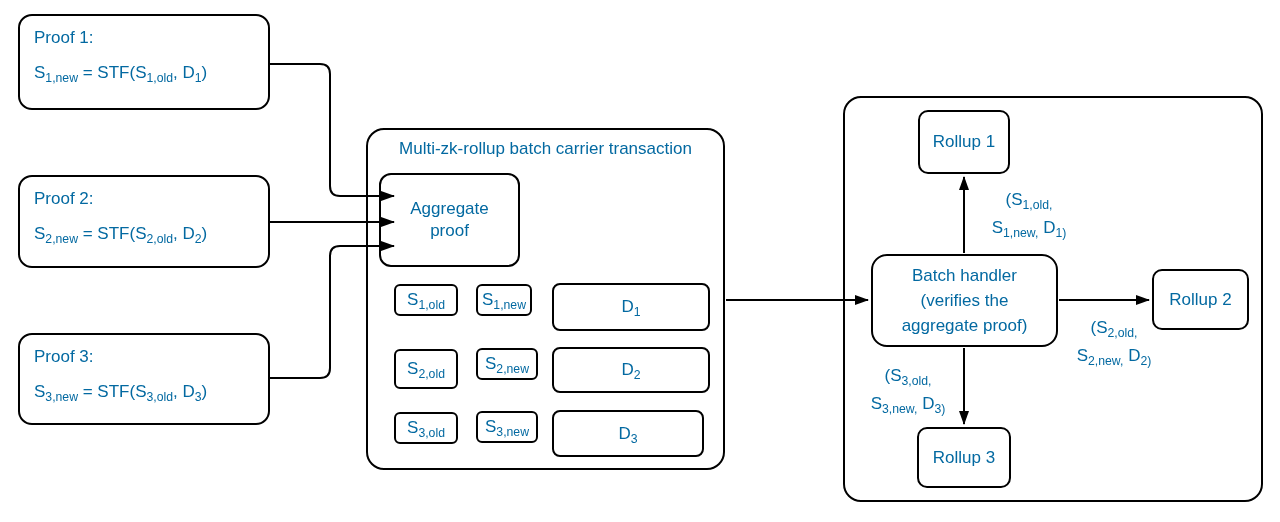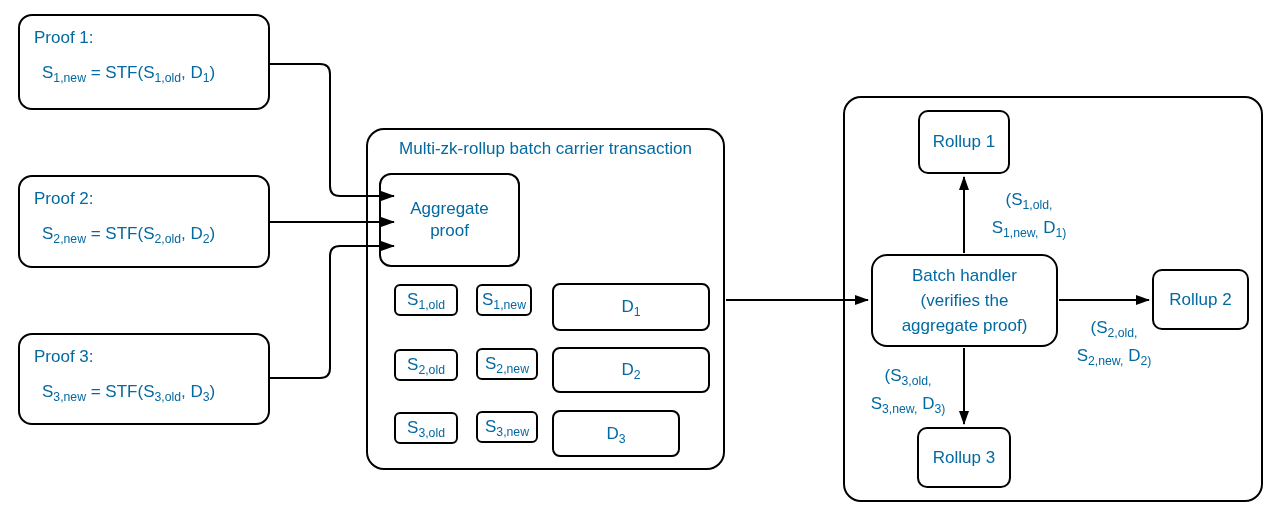--- a/index.html
+++ b/index.html
@@ -17,21 +17,21 @@
     box-sizing:border-box;
     border:2px solid #000000;
     background:#ffffff;
     border-radius:10px;
   }
   .proof{
     border-radius:14px;
     padding:11px 14px 0 14px;
     line-height:22px;
   }
-  .proof .formula{margin-top:13px;margin-left:8px;white-space:nowrap;}
+  .proof .formula{margin-top:13px;white-space:nowrap;}
   .group{border-radius:18px;background:#ffffff;}
   .carrier-title{
     position:absolute;left:366px;top:139px;width:359px;
     text-align:center;line-height:20px;
   }
   .aggregate{
     display:flex;align-items:center;justify-content:center;
     text-align:center;border-radius:12px;
   }
   .aggregate .inner{max-width:95px;line-height:22px;}
@@ -82,37 +82,37 @@
   <div class="node cell" style="left:394px;top:284px;width:64px;height:32px;">
     <span>S<sub>1,old</sub></span>
   </div>
   <div class="node cell" style="left:476px;top:284px;width:56px;height:32px;">
     <span>S<sub>1,new</sub></span>
   </div>
   <div class="node cell dcell" style="left:552px;top:283px;width:158px;height:48px;">
     <span>D<sub>1</sub></span>
   </div>
 
-  <div class="node cell" style="left:394px;top:349px;width:64px;height:32px;">
+  <div class="node cell" style="left:394px;top:349px;width:64px;height:40px;">
     <span>S<sub>2,old</sub></span>
   </div>
   <div class="node cell" style="left:476px;top:348px;width:62px;height:32px;">
     <span>S<sub>2,new</sub></span>
   </div>
   <div class="node cell dcell" style="left:552px;top:347px;width:158px;height:46px;">
     <span>D<sub>2</sub></span>
   </div>
 
   <div class="node cell" style="left:394px;top:412px;width:64px;height:32px;">
     <span>S<sub>3,old</sub></span>
   </div>
   <div class="node cell" style="left:476px;top:411px;width:62px;height:32px;">
     <span>S<sub>3,new</sub></span>
   </div>
-  <div class="node cell dcell" style="left:552px;top:410px;width:128px;height:47px;">
+  <div class="node cell dcell" style="left:552px;top:410px;width:152px;height:47px;">
     <span>D<sub>3</sub></span>
   </div>
 
   <div class="node group" style="left:843px;top:96px;width:420px;height:406px;"></div>
 
   <div class="node centered" style="left:918px;top:110px;width:92px;height:64px;">
     <span>Rollup 1</span>
   </div>
 
   <div class="node centered" style="left:871px;top:254px;width:187px;height:93px;border-radius:16px;">

